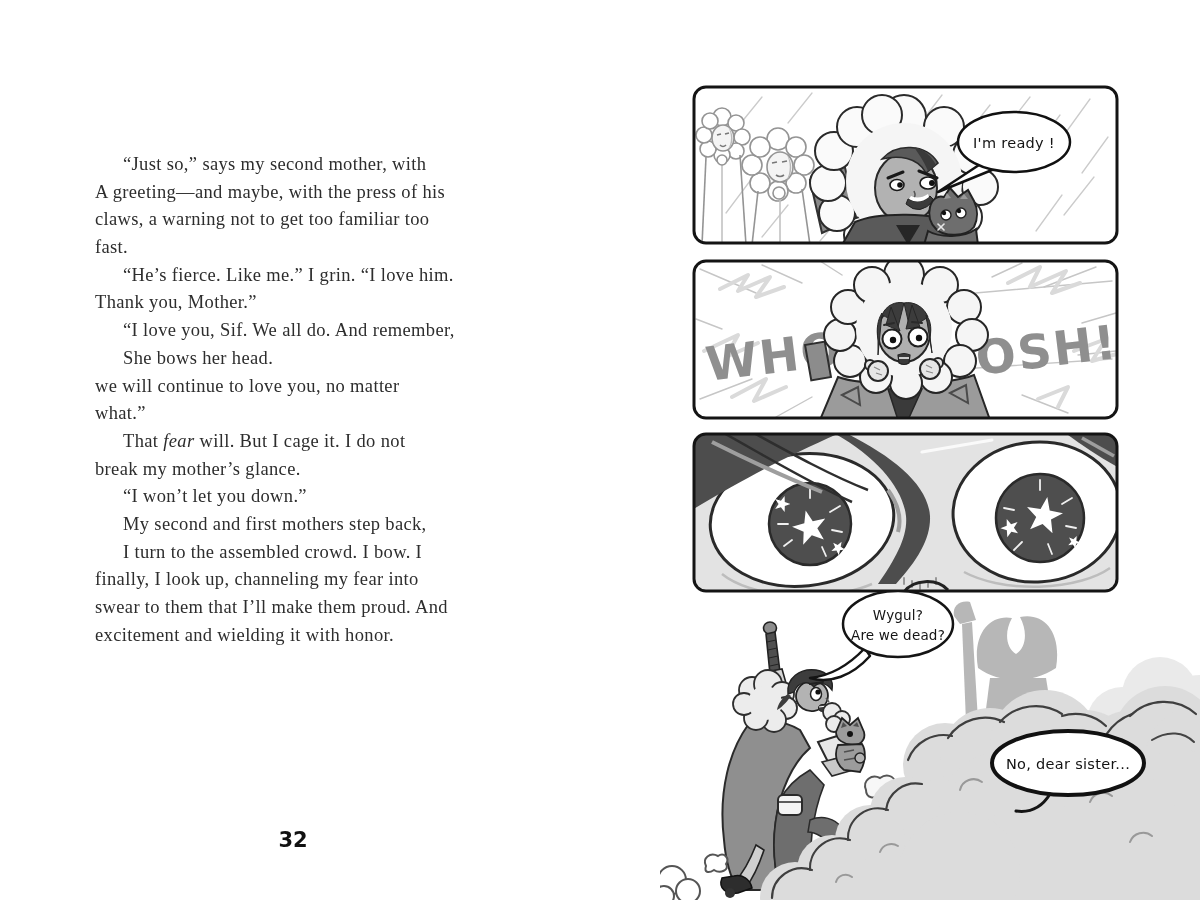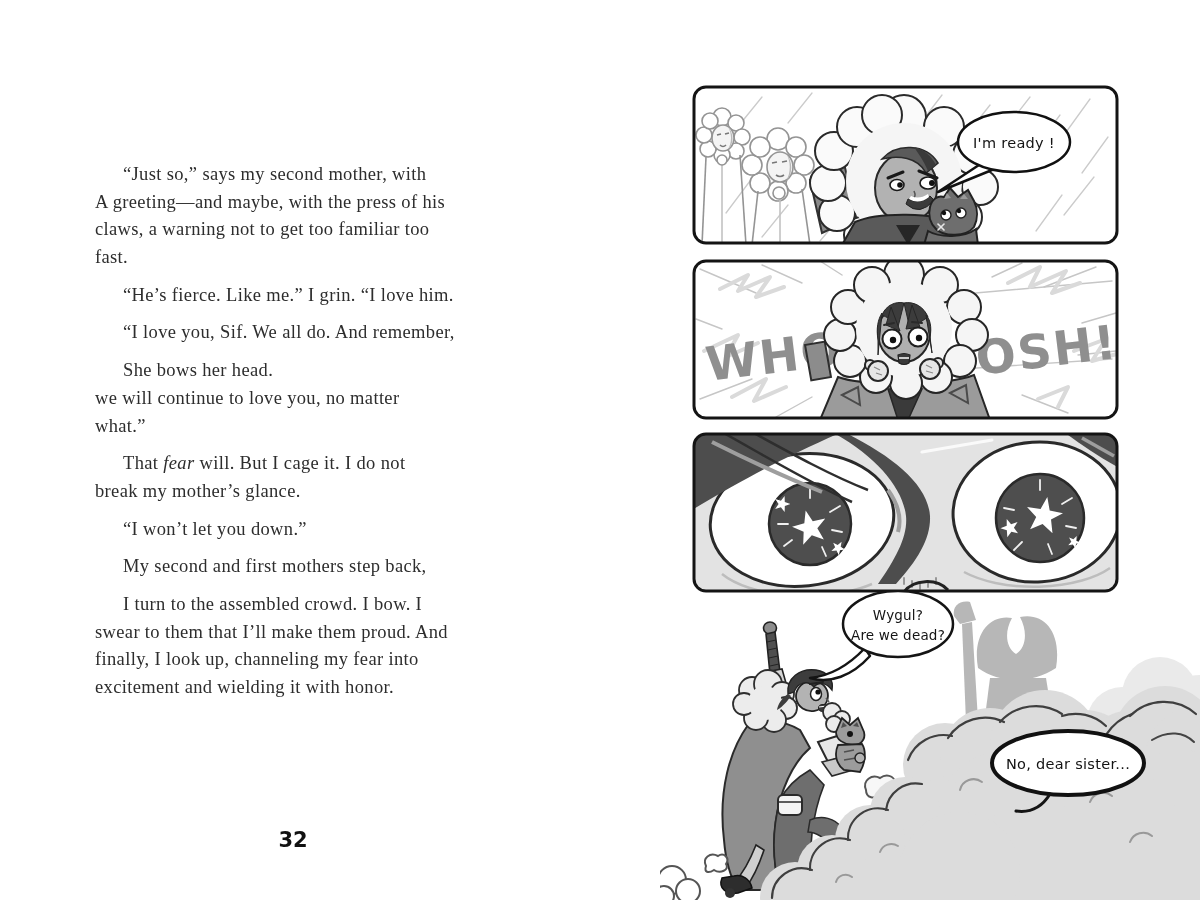--- a/index.html
+++ b/index.html
@@ -2,21 +2,21 @@
 <html><head>
 <meta charset="utf-8">
 <style>
   html,body{margin:0;padding:0;background:#ffffff;}
   .spread{position:relative;width:1200px;height:900px;background:#ffffff;overflow:hidden;
           font-family:"Liberation Serif",serif;}
   
   .story{position:absolute;left:95px;top:151px;width:430px;color:#2d2d2d;
          font-size:18.5px;line-height:27.7px;letter-spacing:0.35px;}
   .line{white-space:pre;height:27.7px;}
-  .indent{padding-left:28px;margin-top:10px;}
+  .indent{padding-left:28px;}
   .em{font-style:italic;}
   .page-number{position:absolute;left:93px;top:828px;width:400px;text-align:center;
                font-family:"DejaVu Sans",sans-serif;font-weight:bold;font-size:21px;color:#111;}
   
   .panel{position:absolute;}
   .bubble-text{font-family:"DejaVu Sans",sans-serif;font-size:14.5px;fill:#141414;
                text-anchor:middle;letter-spacing:0.3px;}
   .bubble-text-sm{font-family:"DejaVu Sans",sans-serif;font-size:13.5px;fill:#141414;
                text-anchor:middle;letter-spacing:0.2px;}
   .sfx{font-family:"DejaVu Sans",sans-serif;font-weight:bold;font-size:47px;fill:#8f8f8f;
@@ -26,31 +26,32 @@
 <body>
 
 <div class="spread">
 
   <div class="story">
     <div class="line indent">“Just so,” says my second mother, with</div>
     <div class="line">A greeting—and maybe, with the press of his</div>
     <div class="line">claws, a warning not to get too familiar too</div>
     <div class="line">fast.</div>
     <div class="line indent">“He’s fierce. Like me.” I grin. “I love him.</div>
+    <div class="line">Thank you, Mother.”</div>
     <div class="line indent">“I love you, Sif. We all do. And remember,</div>
     <div class="line indent">She bows her head.</div>
     <div class="line">we will continue to love you, no matter</div>
     <div class="line">what.”</div>
     <div class="line indent"><span>That </span><span class="em">fear</span><span> will. But I cage it. I do not</span></div>
     <div class="line">break my mother’s glance.</div>
     <div class="line indent">“I won’t let you down.”</div>
     <div class="line indent">My second and first mothers step back,</div>
     <div class="line indent">I turn to the assembled crowd. I bow. I</div>
+    <div class="line">finally, I look up, channeling my fear into</div>
     <div class="line">swear to them that I’ll make them proud. And</div>
-    <div class="line">finally, I look up, channeling my fear into</div>
     <div class="line">excitement and wielding it with honor.</div>
   </div>
   <div class="page-number">32</div>
 
   <svg class="panel" style="left:692px;top:85px;" width="427" height="160" viewBox="0 0 427 160">
     <defs>
         <clipPath id="c1">
           <rect x="2" y="2" width="423" height="156" rx="12"></rect>
         </clipPath>
       </defs>

